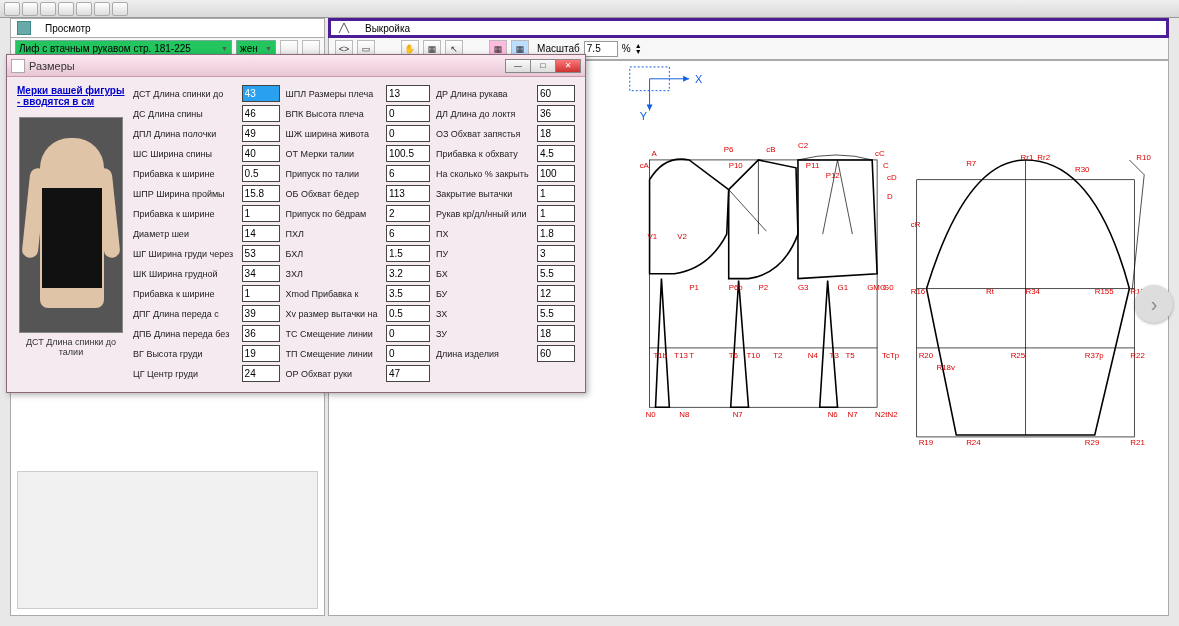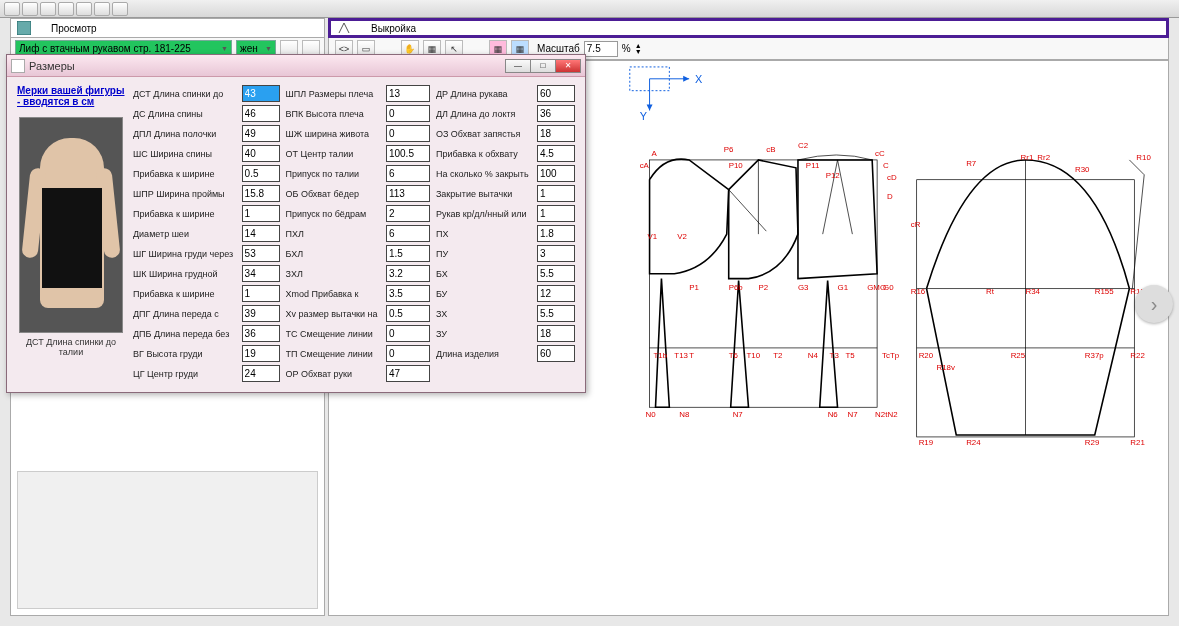--- a/index.html
+++ b/index.html
@@ -3,21 +3,21 @@
 <meta charset="utf-8">
 <style>
 * { box-sizing: border-box; margin: 0; padding: 0; }
 body { font-family: Tahoma, Arial, sans-serif; font-size: 10px; background: #e8e8e8; width: 1179px; height: 626px; overflow: hidden; position: relative; }
 
 
 .top-strip { height: 18px; background: linear-gradient(#f0f0f0,#d8d8d8); border-bottom:1px solid #999; display:flex; align-items:center; gap:2px; padding:0 4px;}
 .top-strip .btn { width:16px; height:14px; background:linear-gradient(#fff,#ddd); border:1px solid #aaa; border-radius:2px; }
 
 
-.panel-header { height: 20px; display:flex; align-items:center; padding:0 6px; gap:20px; }
+.panel-header { height: 20px; display:flex; align-items:center; padding:0 6px; gap:14px; }
 .panel-header .icon { width:14px; height:14px; }
 
 .left-panel { position:absolute; top:18px; left:10px; width:315px; }
 .left-panel .panel-header { background:#fff; border:1px solid #aaa; }
 .left-panel-bar { height:22px; border:1px solid #aaa; border-top:none; background:#f8f8f8; display:flex; align-items:center; padding:2px 4px; gap:4px;}
 .left-panel-bar select, .left-panel-bar .sel { font-size:10px; height:18px; border:1px solid #7a9; background:#22c55e; }
 .sel-wide{flex:1; padding:1px 3px; display:flex; align-items:center; justify-content:space-between;}
 .sel-nar{width:40px; padding:1px 3px; display:flex; align-items:center; justify-content:space-between;}
 .caret{font-size:7px;color:#555;}
 
@@ -280,21 +280,21 @@
         <div class="mlabel">ДЛ Длина до локтя</div>
         <input class="minput" value="36" style="">
         <div class="mlabel">ДПЛ Длина полочки</div>
         <input class="minput" value="49" style="">
         <div class="mlabel">ШЖ ширина живота</div>
         <input class="minput" value="0" style="">
         <div class="mlabel">ОЗ Обхват запястья</div>
         <input class="minput" value="18" style="">
         <div class="mlabel">ШС Ширина спины</div>
         <input class="minput" value="40" style="">
-        <div class="mlabel">ОТ Центр талии</div>
+        <div class="mlabel">ОТ Мерки талии</div>
         <input class="minput" value="100.5" style="">
         <div class="mlabel">Прибавка к обхвату</div>
         <input class="minput" value="4.5" style="">
         <div class="mlabel">Прибавка к ширине</div>
         <input class="minput" value="0.5" style="">
         <div class="mlabel">Припуск по талии</div>
         <input class="minput" value="6" style="">
         <div class="mlabel">На сколько % закрыть</div>
         <input class="minput" value="100" style="">
         <div class="mlabel">ШПР Ширина проймы</div>

